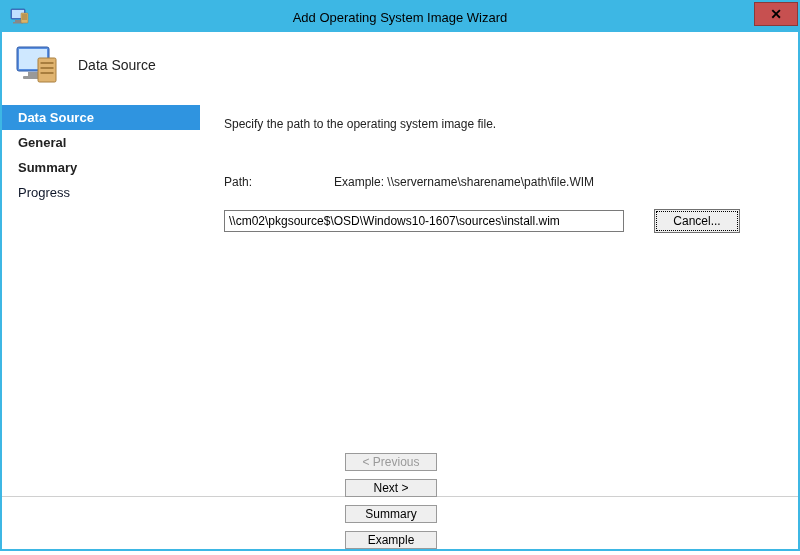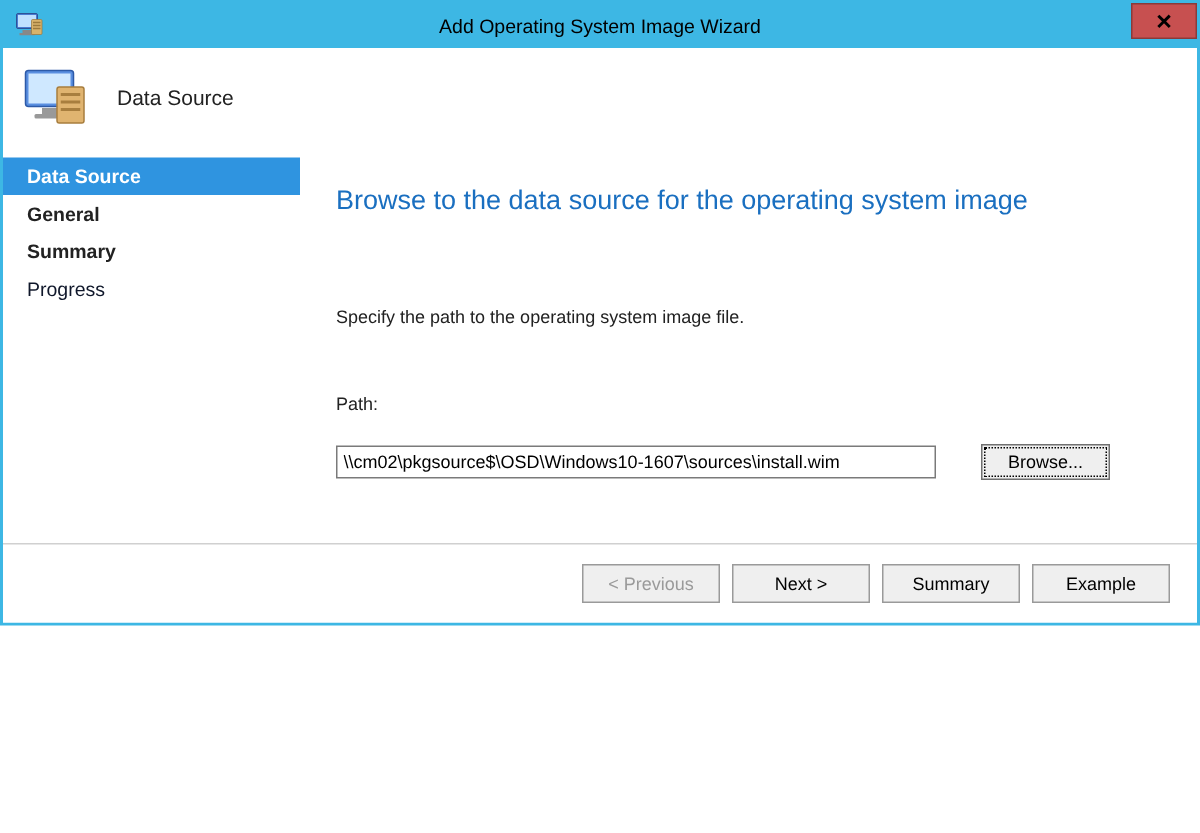--- a/index.html
+++ b/index.html
@@ -7,21 +7,21 @@
     padding: 0;
     font-family: "Segoe UI", Tahoma, sans-serif;
     background: #fff;
     width: 800px;
     height: 555px;
     overflow: hidden;
   }
   .window {
     box-sizing: border-box;
     width: 800px;
-    height: 417px;
+    height: 551px;
     border: 2px solid #3db7e4;
     display: flex;
     flex-direction: column;
     background: #fff;
   }
   .titlebar {
     background: #3db7e4;
     height: 30px;
     display: flex;
     align-items: center;
@@ -156,20 +156,21 @@
   }
   .footer {
     height: 52px;
     border-top: 1px solid #d0d0d0;
     display: flex;
     justify-content: flex-end;
     align-items: center;
     padding-right: 18px;
     gap: 8px;
     background: #fff;
+    flex-direction: column;
   }
   .footer button {
     width: 92px;
     height: 26px;
     font-size: 12px;
     background: #efefef;
     border: 1px solid #9a9a9a;
     cursor: pointer;
     font-family: inherit;
   }
@@ -219,30 +220,30 @@
   <div class="body">
 
     <div class="sidebar">
       <div class="step active bold">Data Source</div>
       <div class="step bold">General</div>
       <div class="step bold">Summary</div>
       <div class="step dim">Progress</div>
     </div>
 
     <div class="main">
-      <div class="main-heading">Browse to the data source for the operating system image</div>
       <div class="instr">Specify the path to the operating system image file.</div>
 
       <div class="path-row1">
         <span class="path-label">Path:</span>
+        <span class="path-example">Example:  \\servername\sharename\path\file.WIM</span>
       </div>
 
       <div class="path-row2">
         <input type="text" class="path-input" value="\\cm02\pkgsource$\OSD\Windows10-1607\sources\install.wim" style="">
-        <button class="browse-btn">Browse...</button>
+        <button class="browse-btn">Cancel...</button>
       </div>
     </div>
 
   </div>
 
   <div class="footer">
     <button disabled="">&lt; Previous</button>
     <button>Next &gt;</button>
     <button>Summary</button>
     <button>Example</button>

